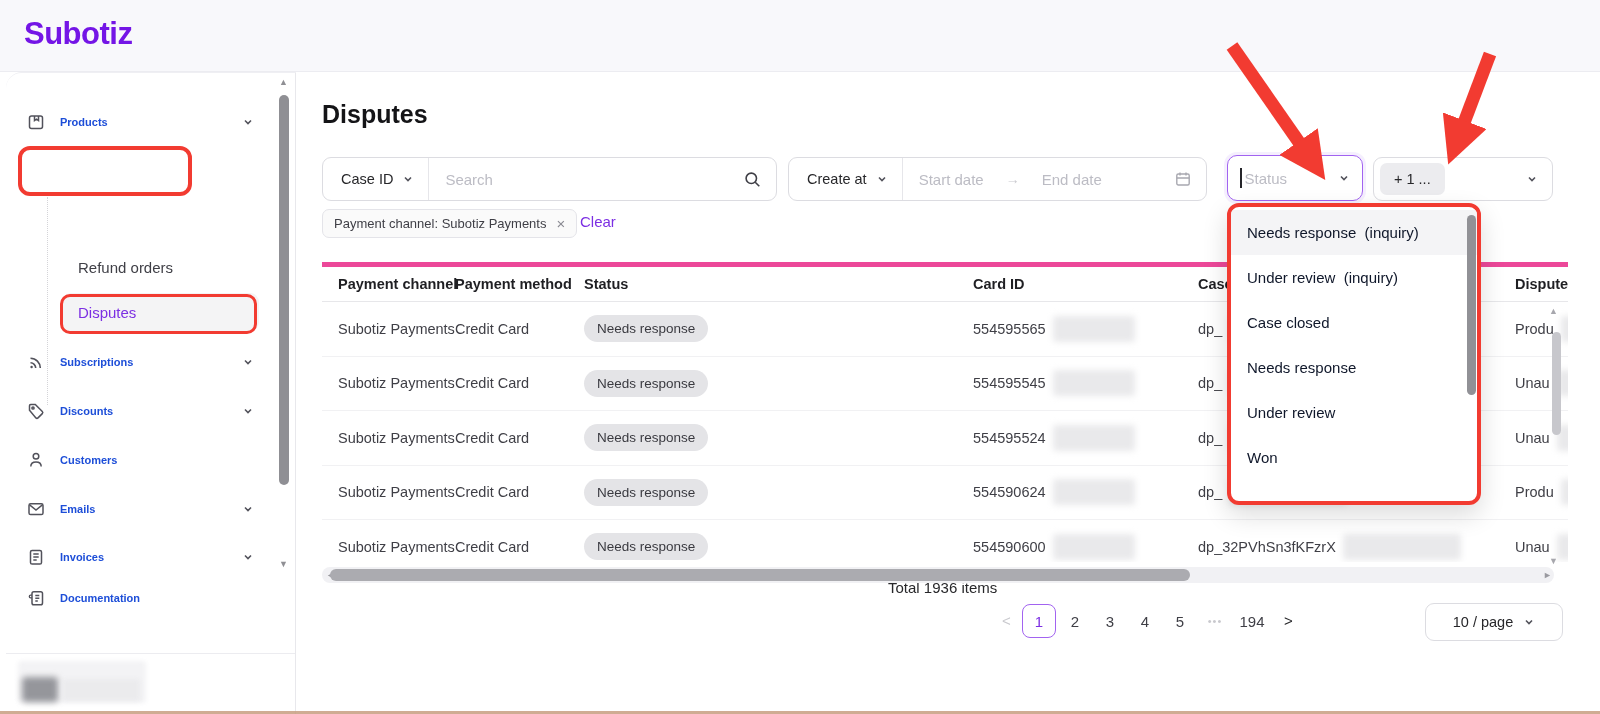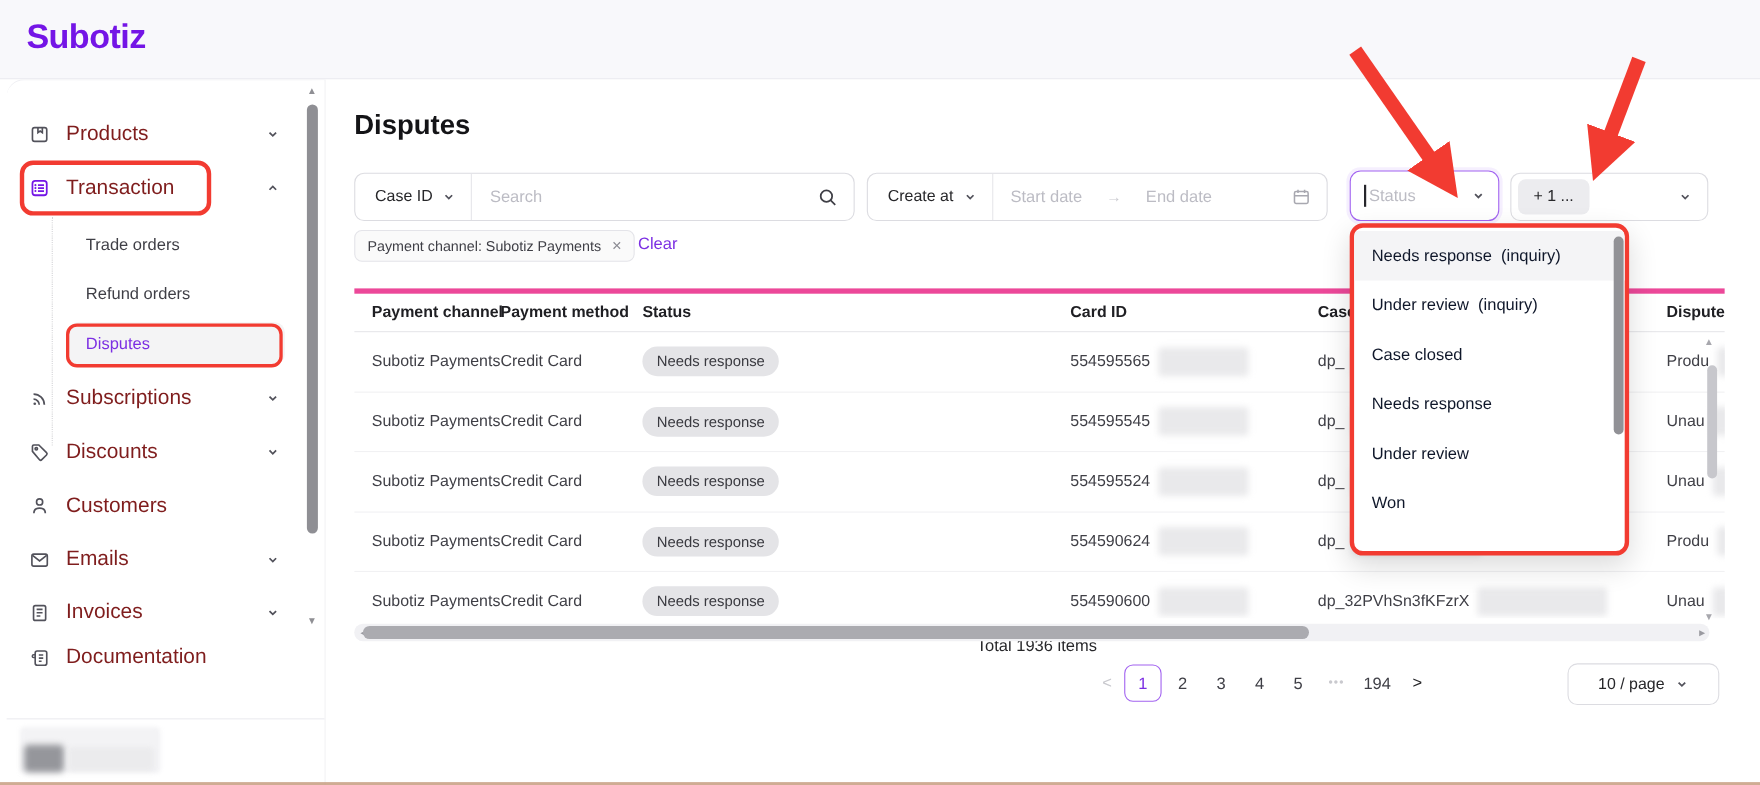--- a/index.html
+++ b/index.html
@@ -7,21 +7,21 @@
   body { position:relative; background:#ffffff; font-family:"Liberation Sans", sans-serif; color:#27272a; }
 
   
   .topbar { position:absolute; left:0; top:0; width:1600px; height:72px; background:#f8f8fb; border-bottom:1px solid #ececf1; }
   .logo { position:absolute; left:24px; top:16px; font-size:31px; font-weight:800; letter-spacing:-0.5px; color:#7415e6; }
 
   
   .sidebar { position:absolute; left:6px; top:72px; width:290px; height:642px; background:#fff;
              border-right:1px solid #e8e8ec; border-top:1px solid #efeff3; border-top-left-radius:16px; }
   .nav-item { position:absolute; left:20px; width:228px; height:40px; display:flex; align-items:center; gap:14px; cursor:pointer; }
-  .nlabel { font-size:19px; font-weight:400; color:#7f1d1d; }
+  .nlabel { font-size:11px; font-weight:700; color:#1d4ed8; }
   .nicon { width:20px; height:20px; display:inline-flex; }
   .chev { margin-left:auto; display:inline-flex; }
   .nav-sub { position:absolute; left:72px; width:170px; height:36px; display:flex; align-items:center; font-size:15px; color:#3f3f46; cursor:pointer; }
   .nav-sub.selected { left:56px; width:197px; height:38px; background:#f4f4f5; border-radius:9px; padding-left:16px; color:#7c2fe3; }
   .subguide { position:absolute; left:41px; top:124px; height:208px; border-left:1px dotted #d4d4d8; }
   .side-divider { position:absolute; left:0; top:580px; width:289px; border-top:1px solid #ececf0; }
   .sb-thumb { position:absolute; left:273px; top:22px; width:10px; height:390px; background:#8f8f94; border-radius:5px; }
   .sb-arrow { position:absolute; font-size:9px; color:#8f8f94; }
   .blurbox { position:absolute; border-radius:4px; }
 
@@ -110,39 +110,21 @@
           <path d="M8.5 4 v4.6 l2-1.4 2 1.4 V4"></path>
         </svg>
       </span>
     <span class="nlabel">Products</span>
     <span class="chev">
         <svg width="12" height="12" viewBox="0 0 12 12" fill="none" stroke="#52525b" stroke-width="1.6">
           <path d="M3 4.5 L6 7.5 L9 4.5"></path>
         </svg>
       </span>
   </div>
-  <div class="nav-item" style="top:78px">
-    <span class="nicon">
-        <svg width="20" height="20" viewBox="0 0 20 20" fill="none" stroke="#7415e6" stroke-width="1.6">
-          <rect x="3.5" y="3.5" width="13" height="13" rx="2.5"></rect>
-          <path d="M8.5 7.3 H14 M8.5 10 H14 M8.5 12.7 H14"></path>
-          <path d="M6.2 7.3 h0.01 M6.2 10 h0.01 M6.2 12.7 h0.01" stroke-linecap="round" stroke-width="1.9"></path>
-        </svg>
-      </span>
-    <span class="nlabel">Transaction</span>
-    <span class="chev">
-        <svg width="12" height="12" viewBox="0 0 12 12" fill="none" stroke="#52525b" stroke-width="1.6">
-          <path d="M3 7.5 L6 4.5 L9 7.5"></path>
-        </svg>
-      </span>
-  </div>
   <div class="subguide"></div>
-  <div class="nav-sub" style="top:131px">
-    <span>Trade orders</span>
-  </div>
   <div class="nav-sub" style="top:176px">
     <span>Refund orders</span>
   </div>
   <div class="nav-sub selected" style="top:220px">
     <span>Disputes</span>
   </div>
   <div class="nav-item" style="top:269px">
     <span class="nicon">
         <svg width="20" height="20" viewBox="0 0 20 20" fill="none" stroke="#52525b" stroke-width="1.6">
           <path d="M4.5 10.8 a5.2 5.2 0 0 1 5.2 5.2"></path>

